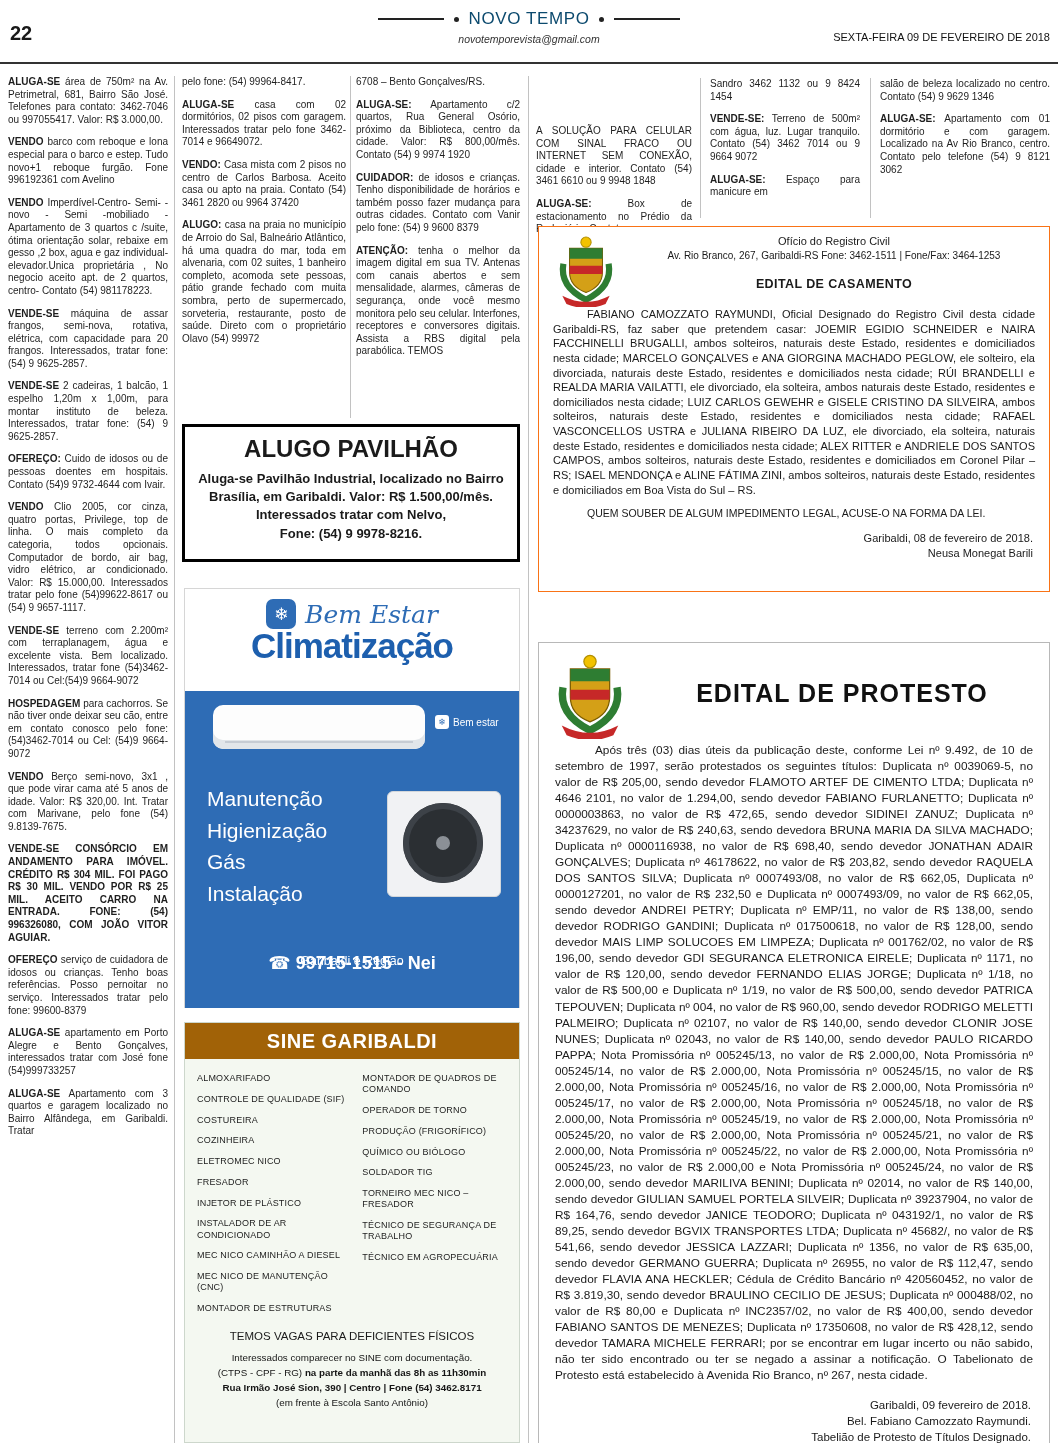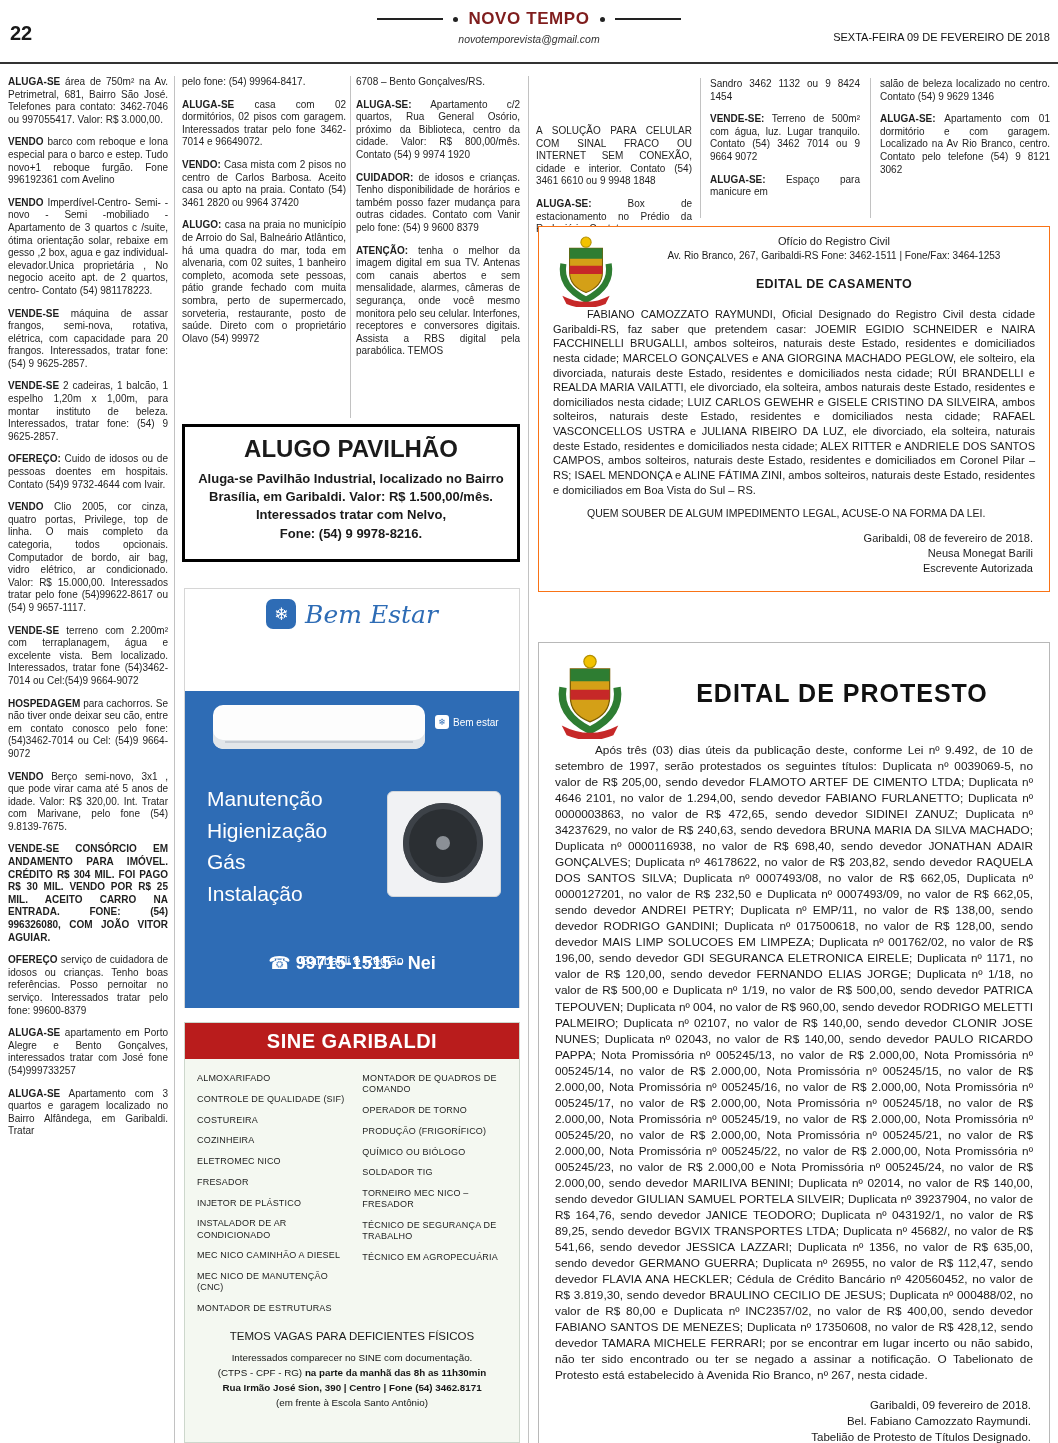--- a/index.html
+++ b/index.html
@@ -6,21 +6,21 @@
   body{
     width:1058px;height:1443px;position:relative;overflow:hidden;
     background:#ffffff;color:#1a1a1a;
     font-family:"Liberation Sans","DejaVu Sans",sans-serif;
   }
   
   .page-number{position:absolute;left:10px;top:22px;font-size:20px;font-weight:bold;}
   .masthead{position:absolute;left:0;right:0;top:9px;display:flex;align-items:center;justify-content:center;gap:10px;}
   .mast-line{width:66px;height:2px;background:#222;}
   .mast-dot{width:5px;height:5px;border-radius:50%;background:#222;}
-  .mast-title{font-size:17px;font-weight:bold;color:#7f1d1d;letter-spacing:.6px;}
+  .mast-title{font-size:17px;font-weight:normal;color:#0c4a6e;letter-spacing:.6px;}
   .mast-email{position:absolute;left:0;right:0;top:33px;text-align:center;font-style:italic;font-size:10.5px;color:#333;}
   .issue-date{position:absolute;right:8px;top:31px;font-size:11px;color:#111;}
   .header-rule{position:absolute;left:0;right:0;top:62px;height:2px;background:#333;}
   
   .vrule{position:absolute;width:1px;background:#c2c2c2;}
   
   .col{position:absolute;top:76px;}
   .ad{font-size:10px;line-height:1.26;text-align:justify;margin:0 0 10px;color:#1e1e1e;}
   .ad .lead{font-weight:bold;}
   
@@ -46,21 +46,21 @@
   .services{position:absolute;left:22px;top:92px;font-size:21px;line-height:1.5;}
   .outdoor-unit{position:absolute;right:18px;top:100px;width:112px;height:104px;background:#f1f2f4;border-radius:6px;border:1px solid #d3d7db;}
   .fan{position:absolute;left:15px;top:11px;width:80px;height:80px;border-radius:50%;background:#2b2f33;
     box-shadow:inset 0 0 0 6px #3d4248;}
   .fan::after{content:"";position:absolute;left:50%;top:50%;width:14px;height:14px;margin:-7px 0 0 -7px;border-radius:50%;background:#8b9096;}
   .clima-phone{position:absolute;left:0;right:0;top:232px;text-align:center;font-size:18px;font-weight:bold;margin-top:29px;}
   .clima-region{position:absolute;left:0;right:0;top:263px;text-align:center;font-size:12.5px;}
   
   .sine{position:absolute;left:184px;top:1022px;width:336px;height:421px;box-sizing:border-box;
     background:#f4f8f1;border:1px solid #cdd7cc;}
-  .sine-header{height:36px;background:#b91c1c;color:#fff;display:flex;align-items:center;justify-content:center;
+  .sine-header{height:36px;background:#a16207;color:#fff;display:flex;align-items:center;justify-content:center;
     font-size:20px;font-weight:bold;letter-spacing:.5px;}
   .sine-jobs{display:flex;padding:14px 10px 0 12px;}
   .sine-colL{width:53%;box-sizing:border-box;padding-right:6px;}
   .sine-colR{width:47%;}
   .job{font-size:9px;margin-bottom:9.5px;letter-spacing:.2px;color:#1c1c1c;line-height:1.25;}
   .sine-highlight{text-align:center;font-weight:normal;font-size:11.5px;margin-top:6px;}
   .sine-info{text-align:center;font-size:9.8px;margin-top:8px;line-height:1.55;color:#161616;}
   .sine-info .b{font-weight:bold;}
   
   .casamento{position:absolute;left:538px;top:226px;width:512px;height:366px;border:1px solid #f97316;box-sizing:border-box;background:#fff;}
@@ -151,20 +151,21 @@
   <div class="pavilhao-line">Interessados tratar com Nelvo,</div>
   <div class="pavilhao-line">Fone: (54) 9 9978-8216.</div>
 </div>
 
 <div class="clima">
   <div class="clima-top">
     <div class="clima-brandrow">
       <span class="clima-icon">❄</span>
       <span class="clima-script">Bem Estar</span>
     </div>
+    <div class="clima-main">Climatização</div>
   </div>
   <div class="clima-blue">
     <div class="indoor-unit"></div>
     <div class="unit-badge">
       <span class="badge-icon">❄</span>
       <span>Bem estar</span>
     </div>
     <div class="services">
       <div>Manutenção</div>
       <div>Higienização</div>
@@ -232,21 +233,20 @@
   <div class="cas-head">
     <div class="cas-office">Ofício do Registro Civil</div>
     <div class="cas-address">Av. Rio Branco, 267, Garibaldi-RS Fone: 3462-1511 | Fone/Fax: 3464-1253</div>
     <div class="cas-title">EDITAL DE CASAMENTO</div>
   </div>
   <p class="cas-body">FABIANO CAMOZZATO RAYMUNDI, Oficial Designado do Registro Civil desta cidade Garibaldi-RS, faz saber que pretendem casar: JOEMIR EGIDIO SCHNEIDER e NAIRA FACCHINELLI BRUGALLI, ambos solteiros, naturais deste Estado, residentes e domiciliados nesta cidade; MARCELO GONÇALVES e ANA GIORGINA MACHADO PEGLOW, ele solteiro, ela divorciada, naturais deste Estado, residentes e domiciliados nesta cidade; RÚI BRANDELLI e REALDA MARIA VAILATTI, ele divorciado, ela solteira, ambos naturais deste Estado, residentes e domiciliados nesta cidade; LUIZ CARLOS GEWEHR e GISELE CRISTINO DA SILVEIRA, ambos solteiros, naturais deste Estado, residentes e domiciliados nesta cidade; RAFAEL VASCONCELLOS USTRA e JULIANA RIBEIRO DA LUZ, ele divorciado, ela solteira, naturais deste Estado, residentes e domiciliados nesta cidade; ALEX RITTER e ANDRIELE DOS SANTOS CAMPOS, ambos solteiros, naturais deste Estado, residentes e domiciliados em Coronel Pilar – RS; ISAEL MENDONÇA e ALINE FÁTIMA ZINI, ambos solteiros, naturais deste Estado, residentes e domiciliados em Boa Vista do Sul – RS.</p>
   <p class="cas-warning">QUEM SOUBER DE ALGUM IMPEDIMENTO LEGAL, ACUSE-O NA FORMA DA LEI.</p>
   <div class="cas-sign">
     <div>Garibaldi, 08 de fevereiro de 2018.</div>
     <div>Neusa Monegat Barili</div>
-    <div>Escrevente Autorizada</div>
   </div>
 </section>
 
 <section class="protesto">
   <div class="coat prot-coat">
     <svg width="74" height="86" viewBox="0 0 60 70" aria-hidden="true">
       <path d="M8,28 Q4,50 30,63 Q56,50 52,28" fill="none" stroke="#2e7d32" stroke-width="6"></path>
       <path d="M14,13 h32 v23 q0,14 -16,20 q-16,-6 -16,-20 z" fill="#d4a017" stroke="#7a5c00" stroke-width="1"></path>
       <path d="M14,13 h32 v10 h-32 z" fill="#2e7d32"></path>
       <path d="M14,30 h32 v8 h-32 z" fill="#c62828"></path>

